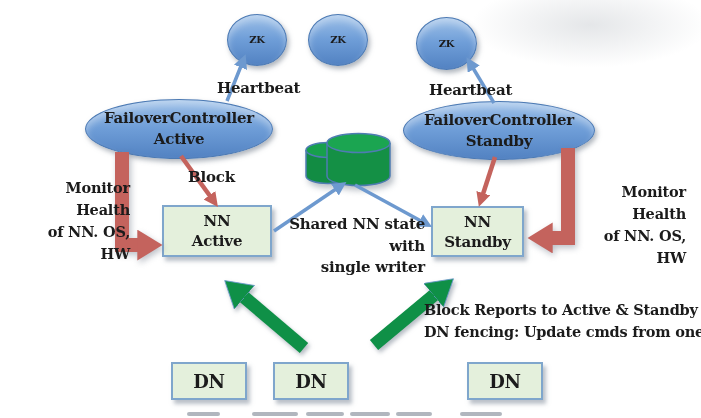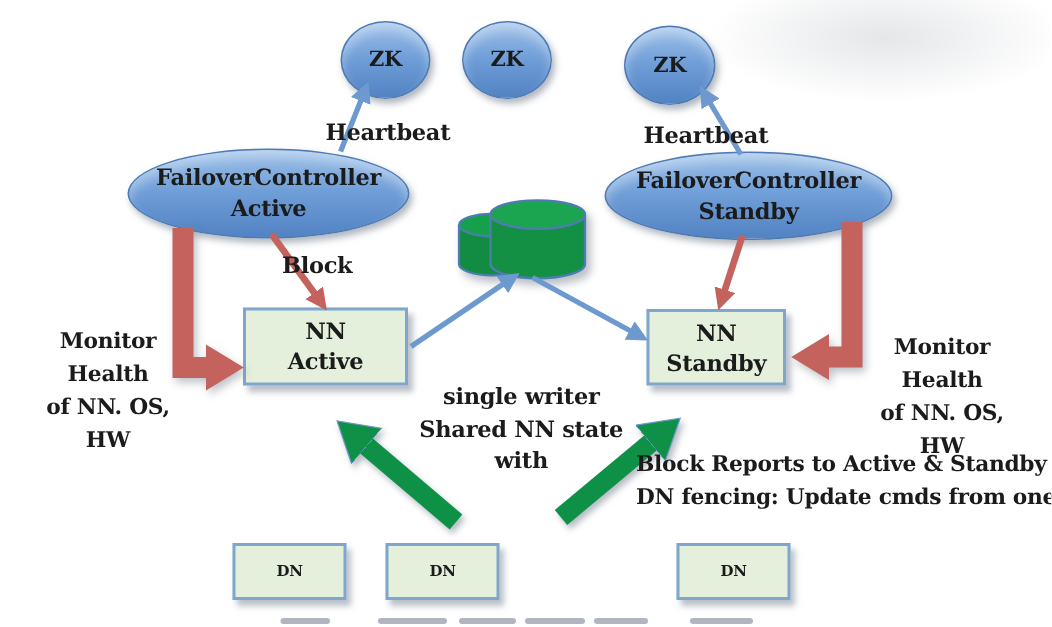--- a/index.html
+++ b/index.html
@@ -14,31 +14,31 @@
     z-index:1;
   }
   .node{position:absolute;z-index:2;display:flex;flex-direction:column;
     align-items:center;justify-content:center;text-align:center;}
   .ellipse{
     border-radius:50%;
     background:linear-gradient(180deg,#9dc0e8 0%,#6f9ed8 48%,#5282c2 100%);
     border:1px solid #4d7ab3;
     box-shadow:2px 3px 5px rgba(110,120,135,.55), inset 0 5px 7px rgba(255,255,255,.35);
   }
-  .zk{font-size:14px;line-height:16px;}
+  .zk{font-size:10px;line-height:16px;}
   .fc{font-size:15px;line-height:21px;}
   .gbox{
     background:#e4f0dc;border:2px solid #7fa6cc;box-sizing:border-box;
     box-shadow:3px 4px 4px rgba(120,132,148,.5);
     text-align:center;
   }
   .nn{font-size:15px;line-height:20px;}
-  .dn{font-size:10px;}
+  .dn{font-size:18px;margin-left:16px;}
   .lbl{position:absolute;z-index:4;font-size:14.5px;line-height:22px;white-space:nowrap;}
-  .ctr{text-align:center;white-space:normal;margin-top:40px;}
+  .ctr{text-align:right;white-space:normal;}
   svg.overlay{position:absolute;left:0;top:0;z-index:3;pointer-events:none;}
   .frag{position:absolute;top:412px;height:4px;background:#9da4ae;border-radius:2px;
     opacity:.8;z-index:1;}
   .l{display:block;}
 </style>
 </head>
 <body>
 
 <div id="stage">
 
@@ -135,22 +135,22 @@
   <div class="lbl ctr" style="left:14px;top:177px;width:116px;">
     <span class="l">Monitor Health</span>
     <span class="l">of NN. OS, HW</span>
   </div>
   <div class="lbl ctr" style="left:570px;top:181px;width:116px;">
     <span class="l">Monitor Health</span>
     <span class="l">of NN. OS, HW</span>
   </div>
 
   <div class="lbl ctr" style="left:270px;top:214px;width:155px;font-size:15px;line-height:21.5px;">
+    <span class="l">Shared NN state with</span>
     <span class="l">single writer</span>
-    <span class="l">Shared NN state with</span>
   </div>
 
   <div class="lbl" style="left:424px;top:299px;">
     <span class="l">Block Reports to Active &amp; Standby</span>
     <span class="l">DN fencing: Update cmds from one</span>
   </div>
 
   <div class="frag" style="left:187px;width:33px;"></div>
   <div class="frag" style="left:252px;width:46px;"></div>
   <div class="frag" style="left:306px;width:38px;"></div>

